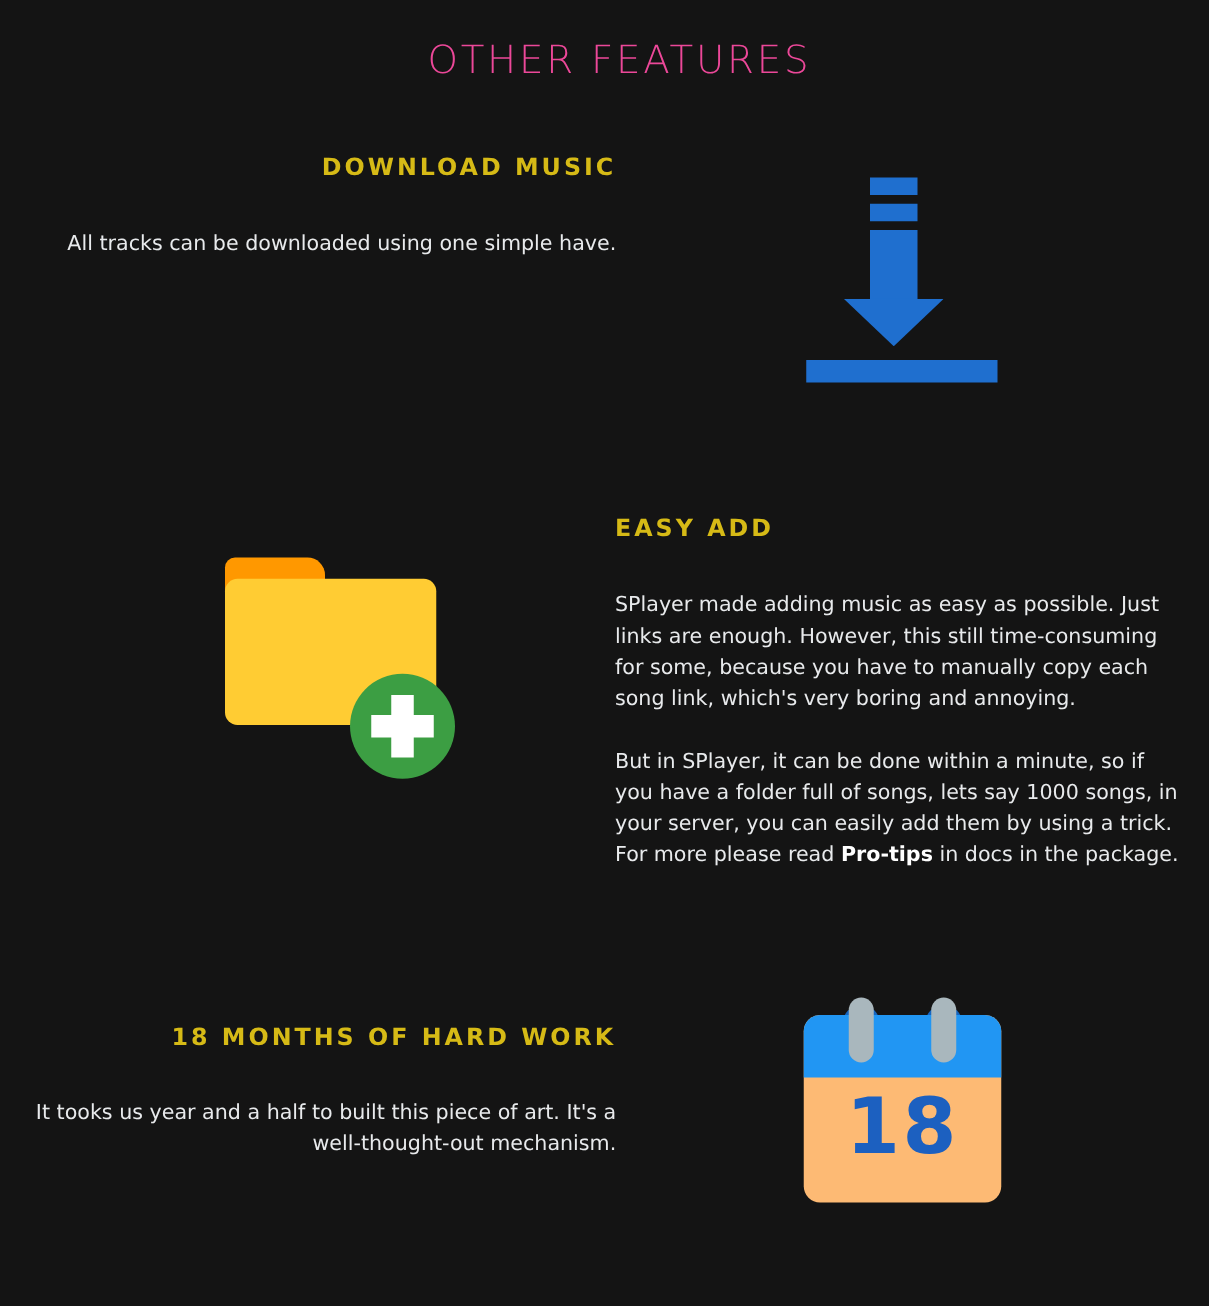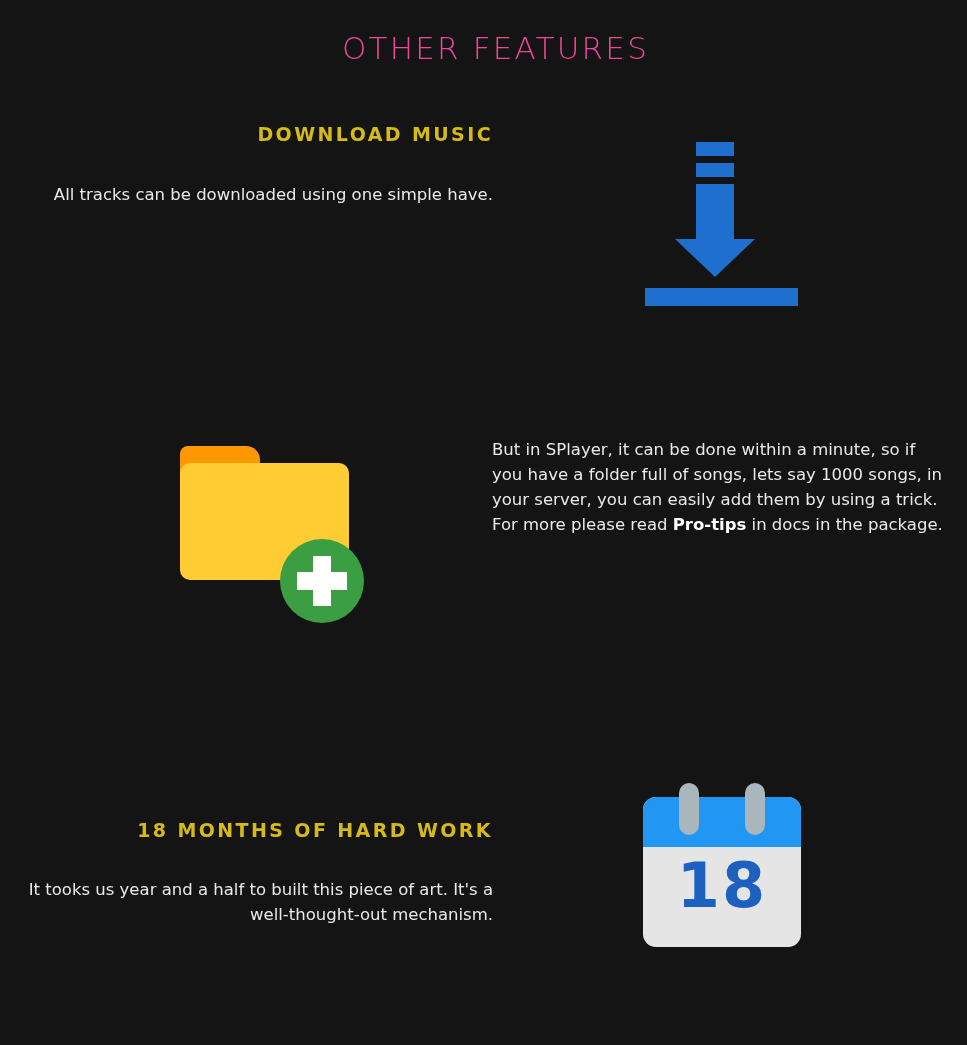--- a/index.html
+++ b/index.html
@@ -199,24 +199,24 @@
     width: 30px;
     height: 38px;
     background: #1565c0;
     border-radius: 15px;
   }
   .cal-ring-outer.r1 { left: 31px; }
   .cal-ring-outer.r2 { left: 97px; }
   .cal-body {
     position: absolute;
     left: 0px;
-    top: 1px;
+    top: 16px;
     width: 158px;
     height: 150px;
-    background: #e5e5e5;
+    background: #fdba74;
     border-radius: 13px;
   }
   .cal-header {
     position: absolute;
     left: 0px;
     top: 0px;
     width: 158px;
     height: 50px;
     background: #2196f3;
     border-radius: 13px 13px 0 0;
@@ -268,20 +268,22 @@
   <div class="folder-icon">
     <div class="folder-tab"></div>
     <div class="folder-body"></div>
     <div class="plus-circle">
       <div class="plus-h"></div>
       <div class="plus-v"></div>
     </div>
   </div>
 
   <div class="row2-text">
+    <span class="section-heading">EASY ADD</span>
+    <p class="body-text para1">SPlayer made adding music as easy as possible. Just links are enough. However, this still time-consuming for some, because you have to manually copy each song link, which's very boring and annoying.</p>
     <p class="body-text para2"><span>But in SPlayer, it can be done within a minute, so if you have a folder full of songs, lets say 1000 songs, in your server, you can easily add them by using a trick. For more please read </span><b>Pro-tips</b><span> in docs in the package.</span></p>
   </div>
 
   <div class="row3-text">
     <span class="section-heading">18 MONTHS OF HARD WORK</span>
     <span class="body-text">It tooks us year and a half to built this piece of art. It's a well-thought-out mechanism.</span>
   </div>
 
   <div class="cal-icon">
     <div class="cal-ring-outer r1"></div>

